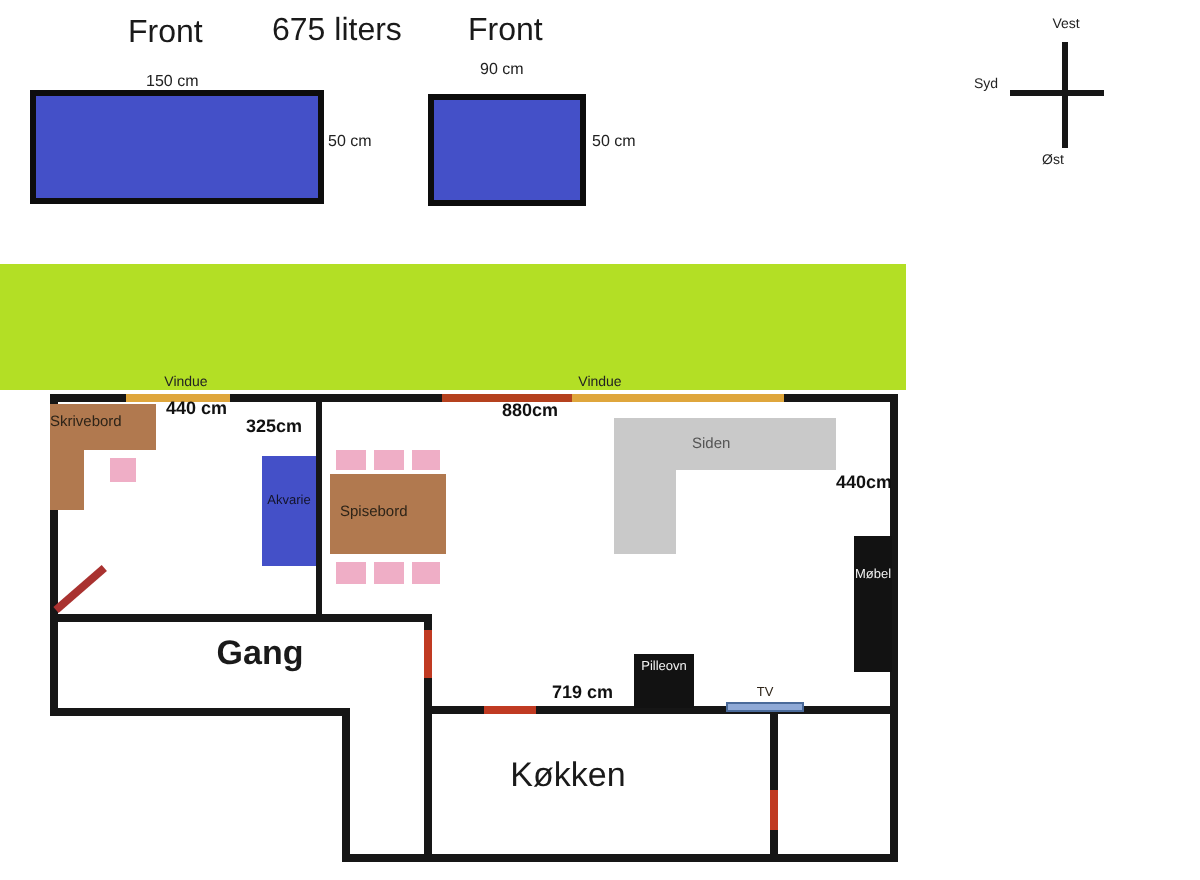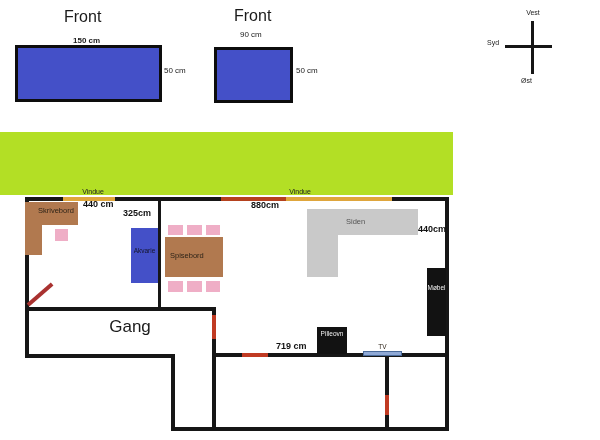--- a/index.html
+++ b/index.html
@@ -23,23 +23,24 @@
   .gray{position:absolute;background:var(--sofa_gray);}
   .blackbox{position:absolute;background:var(--furniture_black);}
   .whitetxt{color:#f2f2f2;}
 </style>
 </head>
 <body>
 
 <div id="canvas">
 
   <div class="lbl-big" style="left:64px;top:8px;">Front</div>
+  <div class="lbl-big" style="left:136px;top:7px;">675 liters</div>
   <div class="lbl-big" style="left:234px;top:7px;">Front</div>
 
-  <div class="lbl-dim" style="left:73px;top:36px;font-weight:bold;">150 cm</div>
+  <div class="lbl-dim" style="left:73px;top:36px;">150 cm</div>
   <div class="tank" style="left:15px;top:45px;width:141px;height:51px;"></div>
   <div class="lbl-dim" style="left:164px;top:66px;">50 cm</div>
 
   <div class="lbl-dim" style="left:240px;top:30px;">90 cm</div>
   <div class="tank" style="left:214px;top:47px;width:73px;height:50px;"></div>
   <div class="lbl-dim" style="left:296px;top:66px;">50 cm</div>
 
   <div class="abs" style="left:531px;top:21px;width:3px;height:53px;background:#161616;"></div>
   <div class="abs" style="left:505px;top:45px;width:59px;height:3px;background:#161616;"></div>
   <div class="lbl-tiny" style="left:520px;top:9px;width:26px;text-align:center;">Vest</div>
@@ -68,21 +69,21 @@
   <div class="door" style="left:212px;top:315px;width:4px;height:24px;"></div>
   <div class="wall" style="left:212px;top:353px;width:237px;height:4px;"></div>
   <div class="door" style="left:242px;top:353px;width:26px;height:4px;"></div>
   <div class="wall" style="left:385px;top:355px;width:4px;height:76px;"></div>
   <div class="door" style="left:385px;top:395px;width:4px;height:20px;"></div>
 
   <div class="abs" style="left:28px;top:303px;width:32px;height:4px;background:var(--diag_red);transform:rotate(-41deg);transform-origin:left center;"></div>
 
   <div class="brown" style="left:25px;top:202px;width:53px;height:23px;"></div>
   <div class="brown" style="left:25px;top:225px;width:17px;height:30px;"></div>
-  <div class="lbl-furn" style="left:38px;top:206px;">Skrivebord</div>
+  <div class="lbl-furn" style="left:25px;top:206px;">Skrivebord</div>
   <div class="pink" style="left:55px;top:229px;width:13px;height:12px;"></div>
 
   <div class="abs" style="left:131px;top:228px;width:27px;height:55px;background:var(--tank_blue);"></div>
   <div class="lbl-furn" style="left:132px;top:247px;width:25px;text-align:center;font-size:6.5px;color:#14142a;">Akvarie</div>
 
   <div class="brown" style="left:165px;top:237px;width:58px;height:40px;"></div>
   <div class="lbl-furn" style="left:170px;top:251px;text-align:right;">Spisebord</div>
   <div class="pink" style="left:168px;top:225px;width:15px;height:10px;"></div>
   <div class="pink" style="left:187px;top:225px;width:15px;height:10px;"></div>
   <div class="pink" style="left:206px;top:225px;width:14px;height:10px;"></div>
@@ -99,18 +100,19 @@
 
   <div class="blackbox" style="left:317px;top:327px;width:30px;height:27px;"></div>
   <div class="lbl-furn whitetxt" style="left:317px;top:330px;width:30px;text-align:center;font-size:6.5px;">Pilleovn</div>
 
   <div class="abs" style="left:363px;top:351px;width:39px;height:5px;background:var(--tv_blue);border:1px solid #4a6a9a;box-sizing:border-box;"></div>
   <div class="lbl-furn" style="left:370px;top:343px;width:25px;text-align:center;font-size:6.5px;">TV</div>
 
   <div class="lbl-meas" style="left:83px;top:199px;">440 cm</div>
   <div class="lbl-meas" style="left:123px;top:208px;">325cm</div>
   <div class="lbl-meas" style="left:251px;top:200px;">880cm</div>
-  <div class="lbl-meas" style="left:418px;top:224px;">440cm</div>
+  <div class="lbl-meas" style="left:418px;top:236px;">440cm</div>
   <div class="lbl-meas" style="left:276px;top:341px;">719 cm</div>
 
-  <div class="lbl-room" style="left:100px;top:317px;width:60px;">Gang</div>
+  <div class="lbl-room" style="left:100px;top:317px;width:60px;font-weight:bold;">Gang</div>
+  <div class="lbl-room" style="left:252px;top:378px;width:64px;">Køkken</div>
 
 </div>
 
 </body></html>

